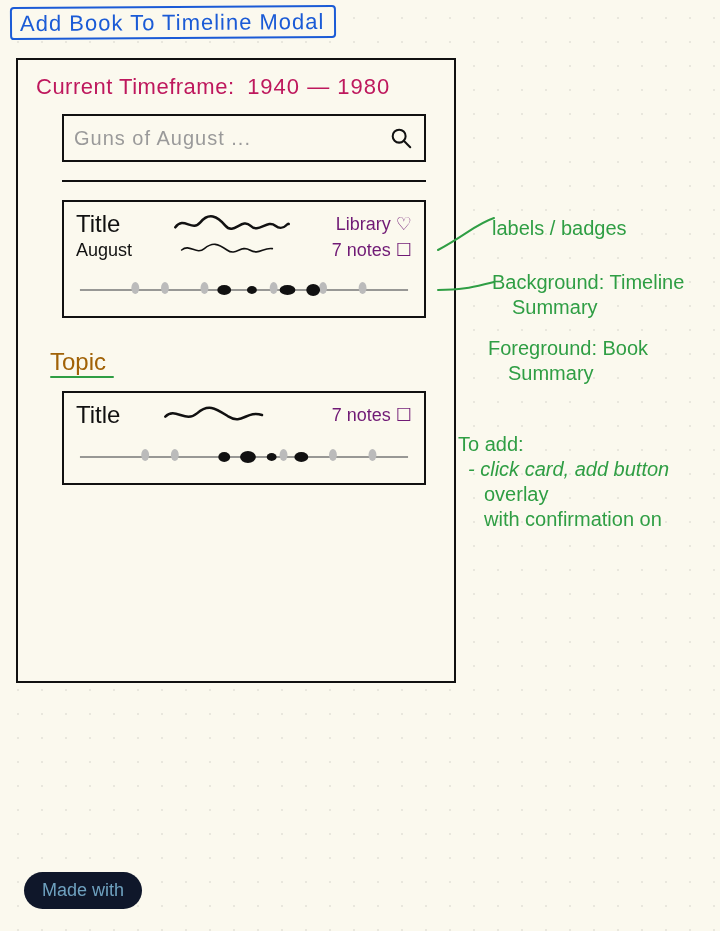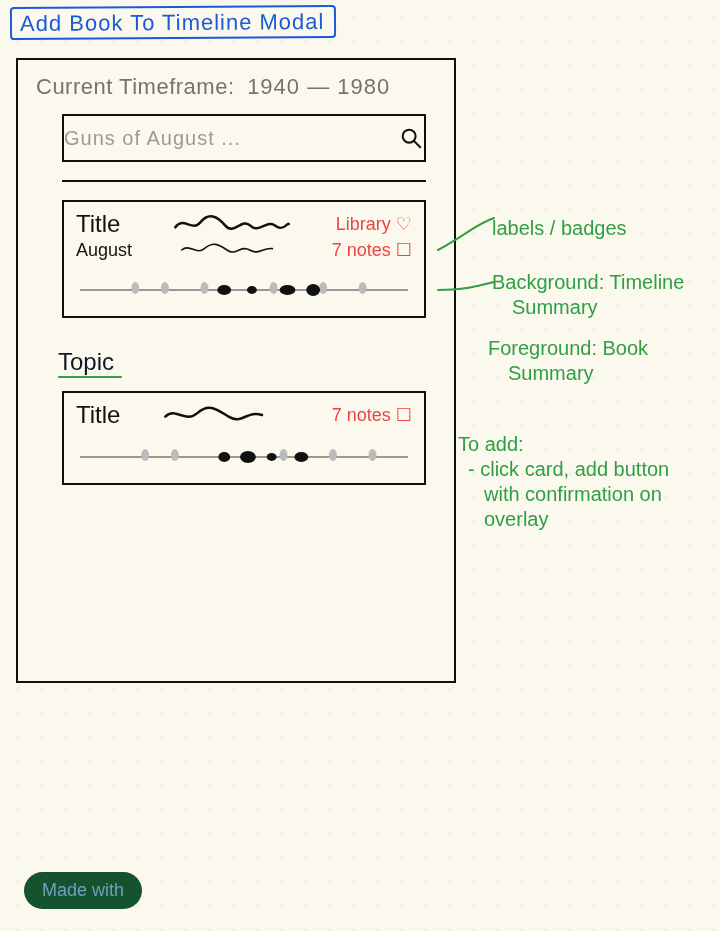--- a/index.html
+++ b/index.html
@@ -45,34 +45,34 @@
     width: 440px;
     height: 625px;
     border: 2px solid #111;
     background: #fbf9ee;
     box-sizing: border-box;
     padding: 10px 14px;
   }
 
   .timeframe {
     font-size: 22px;
-    color: #737373;
+    color: #be185d;
     margin: 4px 0 14px 4px;
     letter-spacing: 0.5px;
   }
   .timeframe .label { margin-right: 6px; }
   .timeframe .years { letter-spacing: 1px; }
 
   .search-row {
     margin: 8px 14px 0 30px;
     height: 44px;
     border: 2px solid #111;
     display: flex;
     align-items: center;
-    padding: 0 0;
+    padding: 0 10px;
     background: #fbf9ee;
   }
   .search-text {
     flex: 1;
     color: #9a9a9a;
     font-size: 20px;
     letter-spacing: 1px;
     font-family: inherit;
   }
   .search-icon-slot {
@@ -108,39 +108,39 @@
   .row-label.small { font-size: 18px; }
   .squiggle-slot {
     flex: 1;
     height: 24px;
     display: flex;
     align-items: center;
   }
   .badge-col {
     width: 100px;
     text-align: right;
-    color: #ef4444;
+    color: #701a75;
     font-size: 18px;
     white-space: nowrap;
   }
   .details-link {
     color: #9a9a9a;
     font-size: 18px;
   }
   .details-link .arrow { font-size: 14px; vertical-align: super; }
 
   .timeline-slot {
     margin-top: 14px;
     height: 28px;
   }
 
   .section-title {
     position: relative;
-    margin: 30px 0 14px 26px;
-    color: #0f172a;
+    margin: 30px 0 14px 18px;
+    color: #a16207;
     font-size: 24px;
   }
   .section-title::after {
     content: "";
     position: absolute;
     left: 0;
     bottom: -2px;
     width: 64px;
     height: 2px;
     background: #2f9e44;
@@ -150,21 +150,21 @@
   
   .anno {
     position: absolute;
     color: #2f9e44;
     font-size: 20px;
     line-height: 1.25;
     width: 230px;
   }
   .anno .line { display: block; }
   .anno .sub { padding-left: 20px; display: block; }
-  .anno .bullet { padding-left: 10px; display: block; }
+  .anno .bullet { padding-left: 10px; display: block; font-style: italic; }
   .anno .bullet2 { padding-left: 26px; display: block; }
 
   .anno1 { top: 216px; left: 492px; }
   .anno2 { top: 270px; left: 492px; }
   .anno3 { top: 336px; left: 488px; }
   .anno4 { top: 432px; left: 458px; }
 
   
   .leader {
     position: absolute;
@@ -173,21 +173,21 @@
     pointer-events: none;
   }
   .leader1 { top: 210px; left: 436px; }
   .leader2 { top: 280px; left: 436px; }
 
   
   .footer-badge {
     position: absolute;
     left: 24px;
     bottom: 22px;
-    background: #14532d;
+    background: #0f172a;
     color: #6ea1bf;
     border-radius: 22px;
     padding: 8px 18px;
     font-family: -apple-system, "Segoe UI", sans-serif;
     font-size: 18px;
     display: inline-flex;
     align-items: baseline;
   }
   .footer-badge .brand {
     font-size: 22px;
@@ -310,19 +310,19 @@
   <span class="line">Background: Timeline</span>
   <span class="sub">Summary</span>
 </div>
 <div class="anno anno3">
   <span class="line">Foreground: Book</span>
   <span class="sub">Summary</span>
 </div>
 <div class="anno anno4">
   <span class="line">To add:</span>
   <span class="bullet">- click card, add button</span>
+  <span class="bullet2">overlay</span>
   <span class="bullet2">with confirmation on</span>
-  <span class="bullet2">overlay</span>
 </div>
 
 <div class="footer-badge">
   <span>Made with</span>
 </div>
 
 </body></html>

